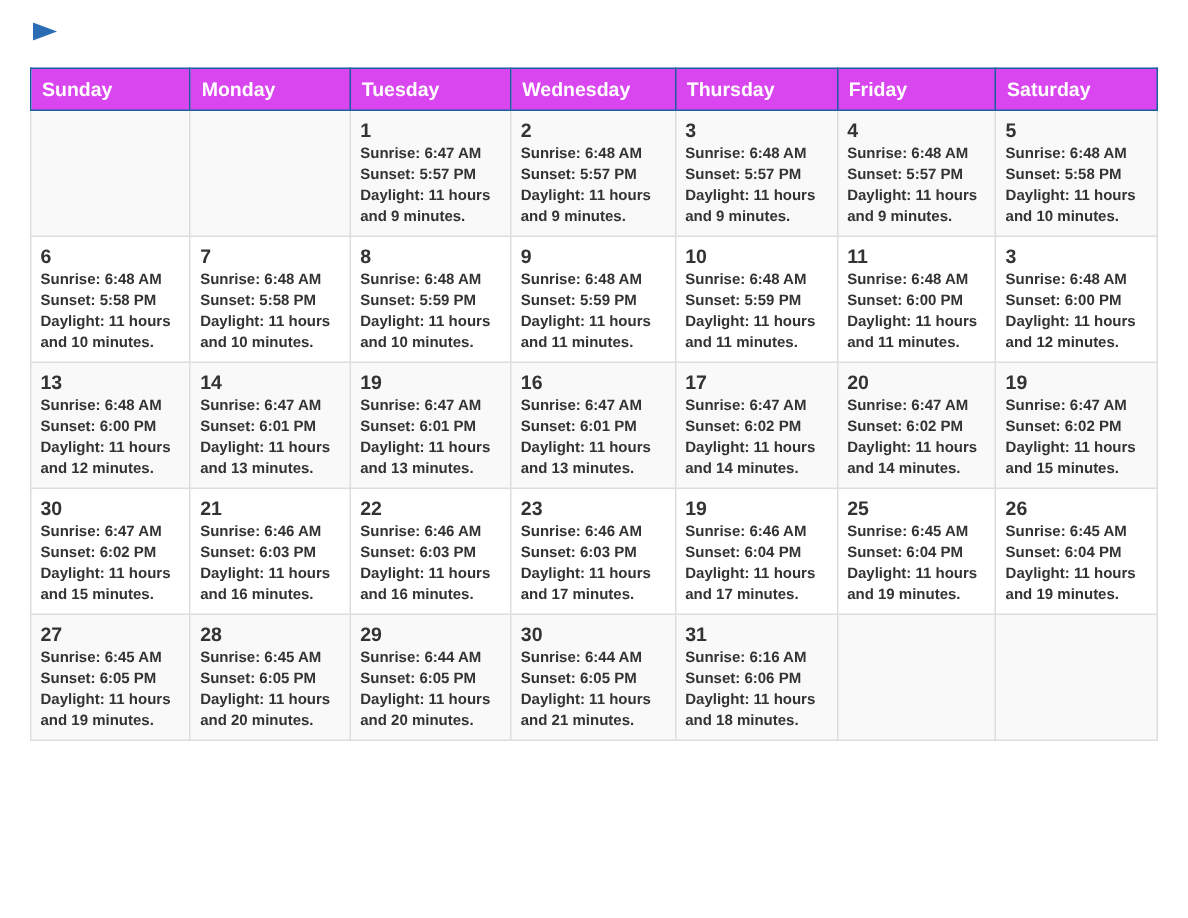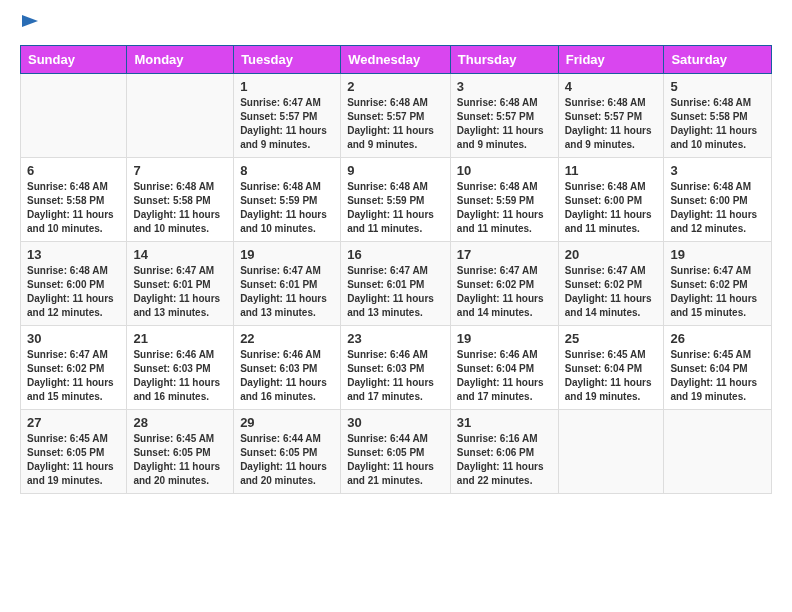--- a/index.html
+++ b/index.html
@@ -264,20 +264,20 @@
           <td>
             <span class="day-number">29</span>
             <div class="cell-content"><span>Sunrise: 6:44 AM</span><br><span>Sunset: 6:05 PM</span><br><span>Daylight: 11 hours and 20 minutes.</span></div>
           </td>
           <td>
             <span class="day-number">30</span>
             <div class="cell-content"><span>Sunrise: 6:44 AM</span><br><span>Sunset: 6:05 PM</span><br><span>Daylight: 11 hours and 21 minutes.</span></div>
           </td>
           <td>
             <span class="day-number">31</span>
-            <div class="cell-content"><span>Sunrise: 6:16 AM</span><br><span>Sunset: 6:06 PM</span><br><span>Daylight: 11 hours and 22 minutes.</span></div>
+            <div class="cell-content"><span>Sunrise: 6:16 AM</span><br><span>Sunset: 6:06 PM</span><br><span>Daylight: 11 hours and 18 minutes.</span></div>
           </td>
           <td class="empty-cell"></td>
           <td class="empty-cell"></td>
         </tr>
       </tbody>
   </table>
 </div>
 
 </body></html>

